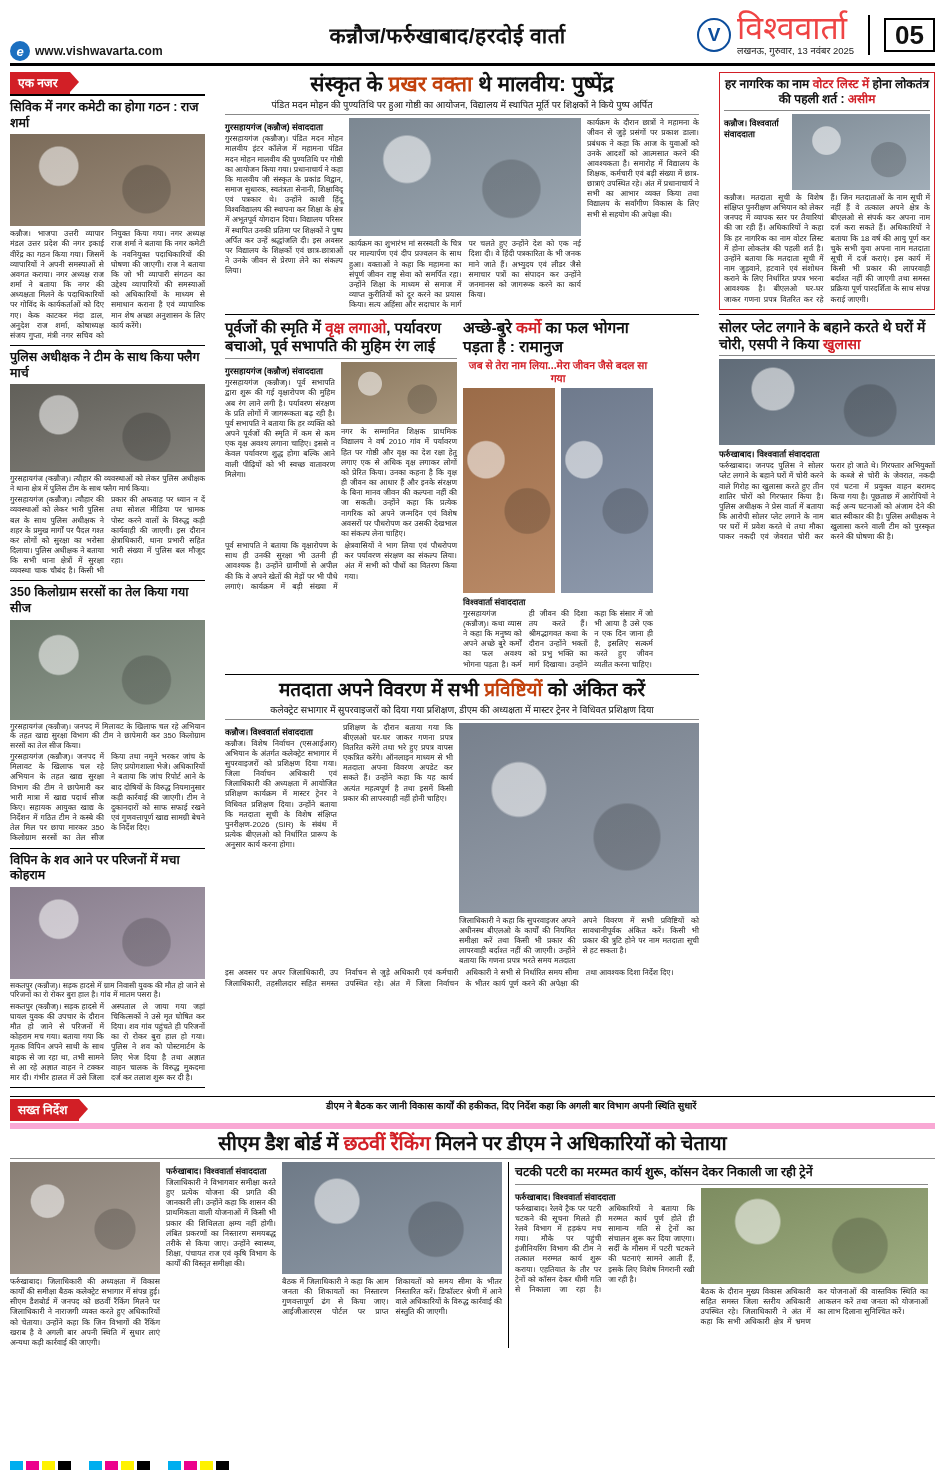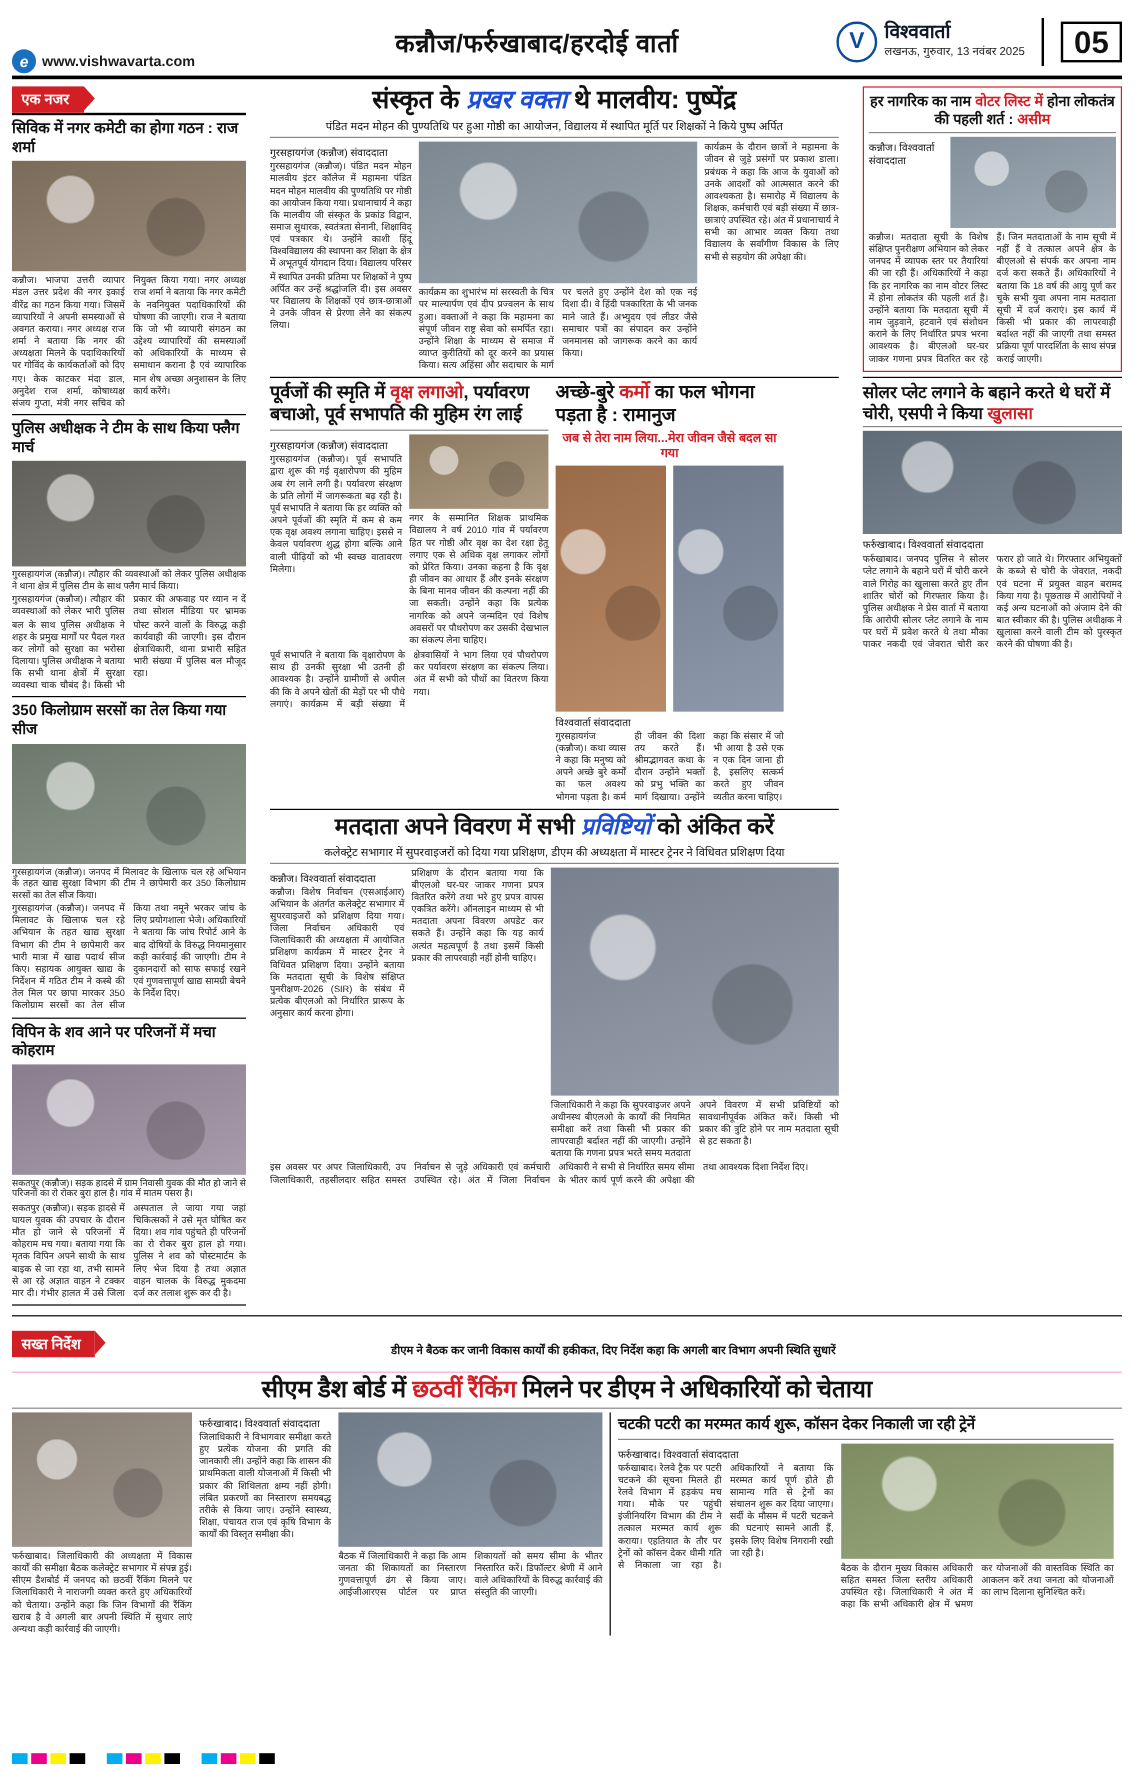--- a/index.html
+++ b/index.html
@@ -16,21 +16,21 @@
   
   .masthead { display:flex; align-items:stretch; border-bottom:3px solid #000; padding-bottom:2px; height:58px;}
   .mh-left { width:250px; display:flex; flex-direction:column; justify-content:flex-end; }
   .mh-url { display:flex; align-items:center; gap:5px; font-size:12px; font-weight:bold; color:#1a1a1a;}
   .e-logo { width:20px;height:20px;border-radius:50%;background:#1b6fc0;color:#fff;font-size:13px;display:flex;align-items:center;justify-content:center;font-style:italic;font-weight:bold;}
   .mh-center { flex:1; display:flex; align-items:center; justify-content:center; }
   .mh-center .title { font-size:21px; font-weight:bold; letter-spacing:.5px;text-align:center; }
   .mh-right { width:300px; display:flex; align-items:center; justify-content:flex-end; gap:8px;}
   .brandbox { display:flex; align-items:center; gap:6px; }
   .brand-mark { width:34px;height:34px;border-radius:50%;border:2px solid #0c4d9c;display:flex;align-items:center;justify-content:center;color:#0c4d9c;font-weight:bold;font-size:19px;}
-  .brand-name { font-size:16px; font-weight:bold; color:#0f172a; line-height:1; }
+  .brand-name { font-size:32px; font-weight:normal; color:#ef4444; line-height:1; }
   .brand-sub { font-size:9.5px; color:#222; text-align:center; }
   .pageno { border:2px solid #000; padding:2px 9px; font-size:26px; font-weight:bold; line-height:1; }
   .mh-sep { border-left:2px solid #000; height:40px; margin:0 6px; }
 
   
   .body-grid { display:flex; gap:20px; margin-top:6px; }
   .col-left { width:213px; }
   .col-mid  { width:478px; }
   .col-right{ width:222px; }
 
@@ -39,41 +39,41 @@
 
   .tag {
     display:inline-block; background:#d21f26; color:#fff; font-weight:bold;
     font-size:12px; padding:2px 12px 3px 8px; position:relative;
   }
   .tag::after{content:"";position:absolute;right:-9px;top:0;border-left:9px solid #d21f26;border-top:10px solid transparent;border-bottom:10px solid transparent;}
   .tagline { border-bottom:2px solid #000; margin-bottom:4px; }
 
   .hl { font-size:12.5px; font-weight:bold; line-height:1.25; margin:3px 0 3px; }
   .hl-red { color:#d21f26; }
-  .byline { font-size:8.5px; font-weight:normal; margin:3px 0 2px; }
+  .byline { font-size:8.5px; font-weight:bold; margin:3px 0 2px; }
 
   .ph { background:#cfd6dc; position:relative; overflow:hidden; border:0; }
   .ph::after{ content:""; position:absolute; inset:0;
     background:
       radial-gradient(circle at 25% 35%, rgba(255,255,255,.55) 0 12%, transparent 13%),
       radial-gradient(circle at 70% 60%, rgba(0,0,0,.18) 0 16%, transparent 17%),
       linear-gradient(160deg, rgba(0,0,0,.12), rgba(255,255,255,.12));
   }
   .cap { font-size:7.6px; line-height:1.25; color:#222; margin-top:2px; text-align:justify;}
 
   .txt { font-size:7.7px; line-height:1.32; text-align:justify; color:#1a1a1a; }
   .cols2 { column-count:2; column-gap:7px; }
   .cols3 { column-count:3; column-gap:7px; }
   .cols4 { column-count:4; column-gap:7px; }
 
   .box-red { border:1.6px solid #d21f26; padding:4px; }
   .redhead { font-size:12px; font-weight:bold; line-height:1.25; text-align:center; }
 
   .mid-title { font-size:21px; font-weight:bold; line-height:1.15; text-align:center; }
-  .mid-title .r { color:#1d4ed8;font-style:italic; }
+  .mid-title .r { color:#c2410c; }
   .mid-sub { font-size:9.3px; text-align:center; line-height:1.3; margin-top:3px; }
 
   .sec-title { font-size:17px; font-weight:bold; line-height:1.2; }
   .sec-title .r{ color:#d21f26; }
 
   .strip-title { font-size:20px; font-weight:bold; line-height:1.15;font-family:Liberation Serif, serif; }
 
   .flex { display:flex; }
   .gap6 { gap:6px; }
 
@@ -260,21 +260,21 @@
         </div>
         <hr class="hr-thin">
         <div class="ph" style="height:86px;width:100%;background:#6d7a88"></div>
         <div class="byline">फर्रुखाबाद। विश्ववार्ता संवाददाता</div>
         <div class="txt cols2">फर्रुखाबाद। जनपद पुलिस ने सोलर प्लेट लगाने के बहाने घरों में चोरी करने वाले गिरोह का खुलासा करते हुए तीन शातिर चोरों को गिरफ्तार किया है। पुलिस अधीक्षक ने प्रेस वार्ता में बताया कि आरोपी सोलर प्लेट लगाने के नाम पर घरों में प्रवेश करते थे तथा मौका पाकर नकदी एवं जेवरात चोरी कर फरार हो जाते थे। गिरफ्तार अभियुक्तों के कब्जे से चोरी के जेवरात, नकदी एवं घटना में प्रयुक्त वाहन बरामद किया गया है। पूछताछ में आरोपियों ने कई अन्य घटनाओं को अंजाम देने की बात स्वीकार की है। पुलिस अधीक्षक ने खुलासा करने वाली टीम को पुरस्कृत करने की घोषणा की है।</div>
       </div>
     </div>
   </div>
 
   <div style="margin-top:4px">
-    <div class="flex" style="align-items:flex-end;gap:8px;border-top:1.5px solid #000;border-bottom:1px solid #f9a8d4;padding:12px 0">
+    <div class="flex" style="align-items:flex-start;gap:8px;border-top:1.5px solid #000;border-bottom:6px solid #f9a8d4;padding:2px 0">
       <span class="tag">सख्त निर्देश</span>
       <span style="font-size:9.5px;font-weight:bold;flex:1;text-align:center">डीएम ने बैठक कर जानी विकास कार्यों की हकीकत, दिए निर्देश कहा कि अगली बार विभाग अपनी स्थिति सुधारें</span>
     </div>
     <div class="strip-title" style="text-align:center;margin-top:3px">
       <span>सीएम डैश बोर्ड में </span><span class="r" style="color:#d21f26">छठवीं रैंकिंग</span><span> मिलने पर डीएम ने अधिकारियों को चेताया</span>
     </div>
     <hr class="hr-thin">
 
     <div class="flex gap6">
       <div style="width:150px">

